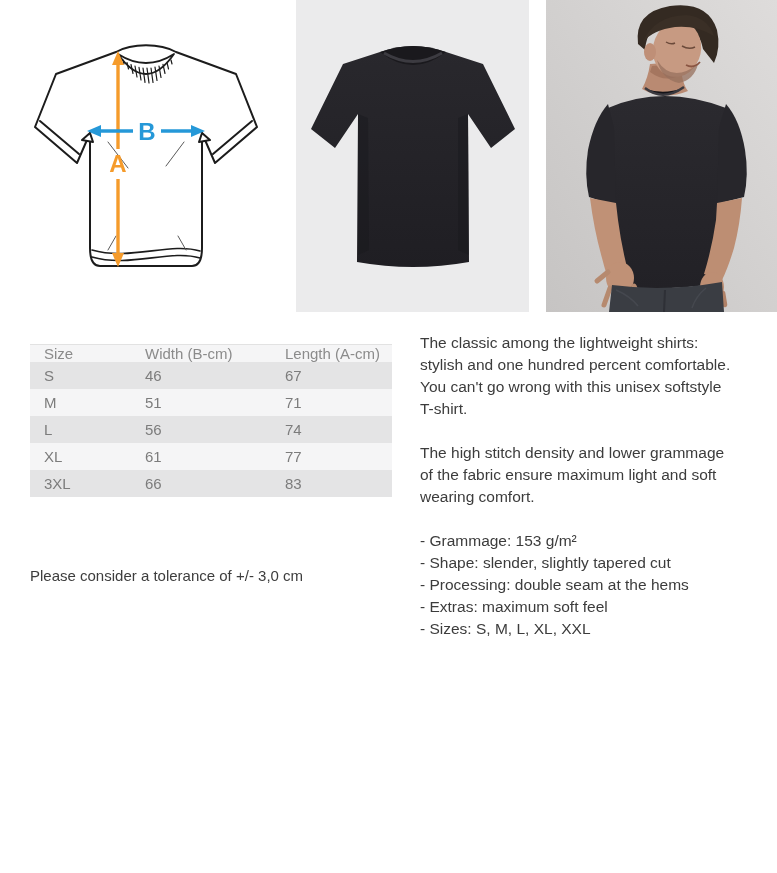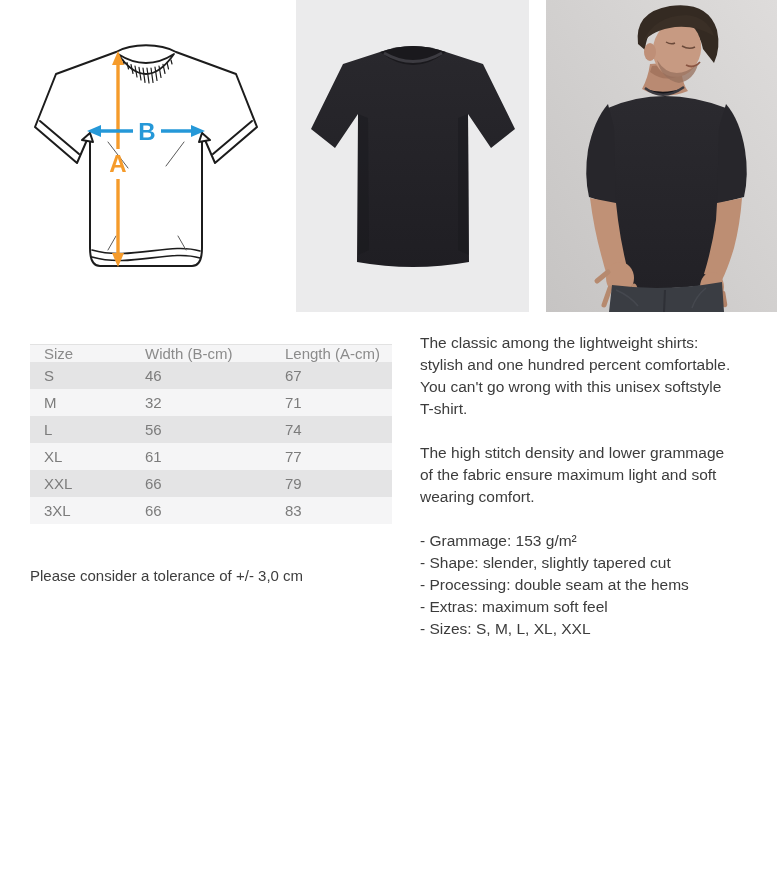--- a/index.html
+++ b/index.html
@@ -202,37 +202,32 @@
     </tr>
   </thead>
   <tbody>
     <tr>
       <td>S</td>
       <td>46</td>
       <td>67</td>
     </tr>
     <tr>
       <td>M</td>
-      <td>32</td>
+      <td>51</td>
       <td>71</td>
     </tr>
     <tr>
       <td>L</td>
       <td>56</td>
       <td>74</td>
     </tr>
     <tr>
       <td>XL</td>
       <td>61</td>
       <td>77</td>
-    </tr>
-    <tr>
-      <td>XXL</td>
-      <td>66</td>
-      <td>79</td>
     </tr>
     <tr>
       <td>3XL</td>
       <td>66</td>
       <td>83</td>
     </tr>
   </tbody>
 </table>
 
 <div class="tolerance-note">Please consider a tolerance of +/- 3,0 cm</div>

